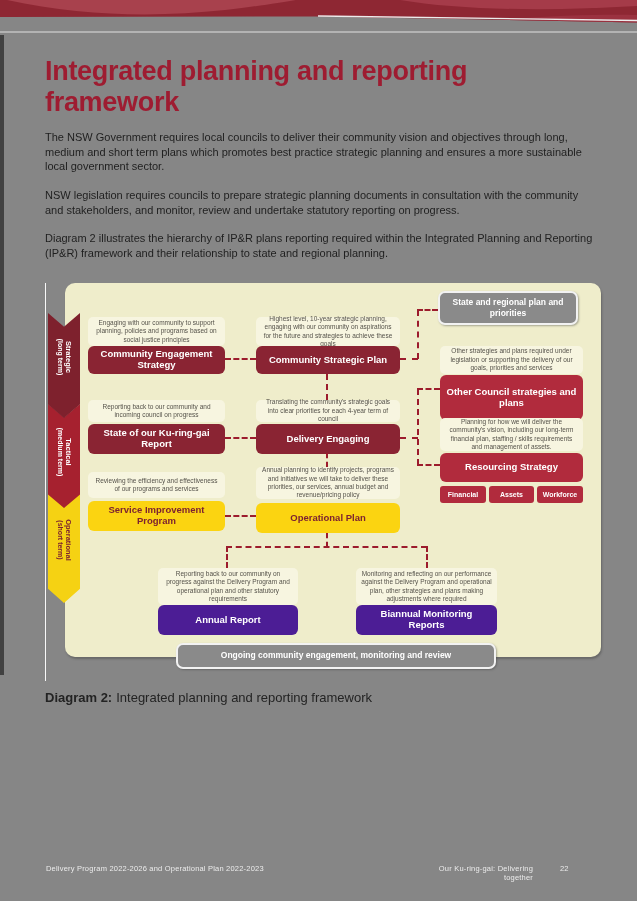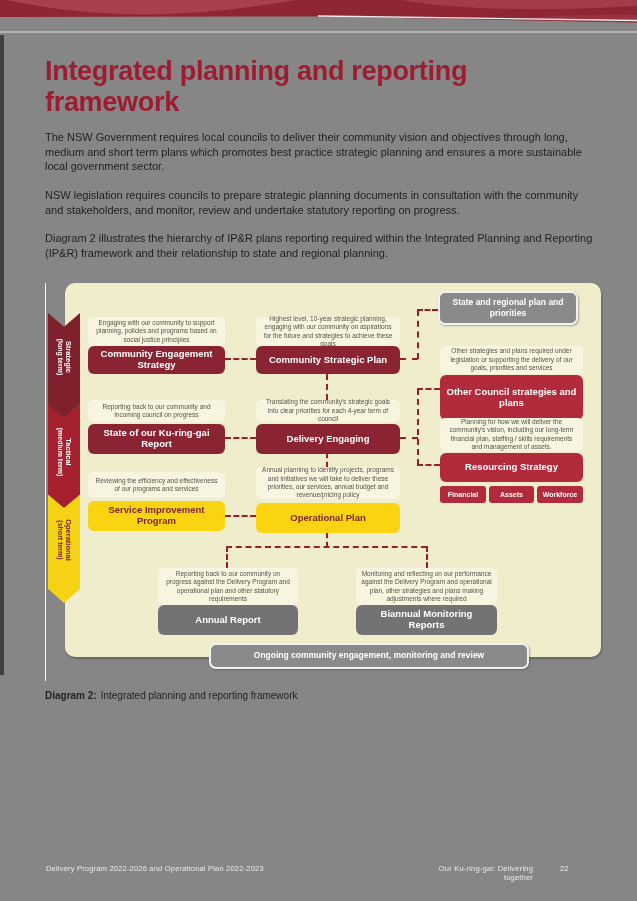--- a/index.html
+++ b/index.html
@@ -14,21 +14,21 @@
   
   #page-title{
     position:absolute;left:45px;top:38px;width:505px;
     font-size:27px;font-weight:bold;line-height:1.16;color:#9e1c31;
     letter-spacing:-0.3px;
   }
   .body-para{
     position:absolute;left:45px;width:548px;
     font-size:11px;line-height:14.5px;color:#1f1f1f;
   }
-  #caption{position:absolute;left:45px;top:690px;font-size:10px;color:#232323;}
+  #caption{position:absolute;left:45px;top:690px;font-size:13px;color:#232323;}
   #caption .cap-label{font-weight:bold;margin-right:4px;}
   
   .footer-text{position:absolute;top:864px;font-size:7.5px;color:#ebebeb;letter-spacing:0.2px;}
   
   #figure-left-line{position:absolute;left:45px;top:283px;width:1px;height:398px;background:#f8f8f8;}
   #diagram-panel{
     position:absolute;left:65px;top:283px;width:536px;height:374px;
     background:#efedcb;border-radius:10px;box-shadow:1px 2px 2px rgba(50,50,50,0.35);
   }
   .ts-arrow{position:absolute;left:48px;width:32px;
@@ -48,21 +48,21 @@
   }
   .pill{
     position:absolute;border-radius:6px;color:#ffffff;font-weight:bold;
     font-size:9.5px;line-height:1.15;text-align:center;
     display:flex;align-items:center;justify-content:center;
     padding:2px 6px;box-sizing:border-box;
   }
   .pill.maroon{background:#8a2433;}
   .pill.crimson{background:#b12b3d;}
   .pill.yellow{background:#fbd411;color:#7c2231;}
-  .pill.gold{background:#737373;}
+  .pill.gold{background:#4c1d95;}
   .tag{
     position:absolute;background:#b12b3d;border-radius:3px;color:#fff;
     font-size:7px;font-weight:bold;display:flex;align-items:center;justify-content:center;
     top:486px;height:17px;
   }
   .graybox{
     position:absolute;background:#8a8a8a;border:2px solid #f2f2f2;border-radius:7px;
     color:#fff;font-weight:bold;text-align:center;font-size:8.5px;line-height:1.3;
     display:flex;align-items:center;justify-content:center;box-sizing:border-box;
     box-shadow:1px 1px 2px rgba(60,60,60,0.4);
@@ -144,21 +144,21 @@
   <div class="tag" style="left:440px;width:46px;">Financial</div>
   <div class="tag" style="left:489px;width:45px;">Assets</div>
   <div class="tag" style="left:537px;width:46px;">Workforce</div>
 
   <div class="desc-box" style="left:158px;top:568px;width:140px;height:37px;">Reporting back to our community on progress against the Delivery Program and operational plan and other statutory requirements</div>
   <div class="pill gold" style="left:158px;top:605px;width:140px;height:30px;">Annual Report</div>
 
   <div class="desc-box" style="left:356px;top:568px;width:141px;height:37px;">Monitoring and reflecting on our performance against the Delivery Program and operational plan, other strategies and plans making adjustments where required</div>
   <div class="pill gold" style="left:356px;top:605px;width:141px;height:30px;">Biannual Monitoring Reports</div>
 
-  <div class="graybox" style="left:176px;top:643px;width:320px;height:26px;z-index:4;margin-left:33px;">Ongoing community engagement, monitoring and review</div>
+  <div class="graybox" style="left:176px;top:643px;width:320px;height:26px;z-index:4;">Ongoing community engagement, monitoring and review</div>
 
   <div class="dash-h" style="left:225px;top:358px;width:31px;"></div>
   <div class="dash-h" style="left:225px;top:437px;width:31px;"></div>
   <div class="dash-h" style="left:225px;top:515px;width:31px;"></div>
 
   <div class="dash-h" style="left:400px;top:358px;width:18px;"></div>
   <div class="dash-v" style="left:417px;top:310px;height:49px;"></div>
   <div class="dash-h" style="left:417px;top:309px;width:21px;"></div>
 
   <div class="dash-h" style="left:400px;top:437px;width:18px;"></div>

